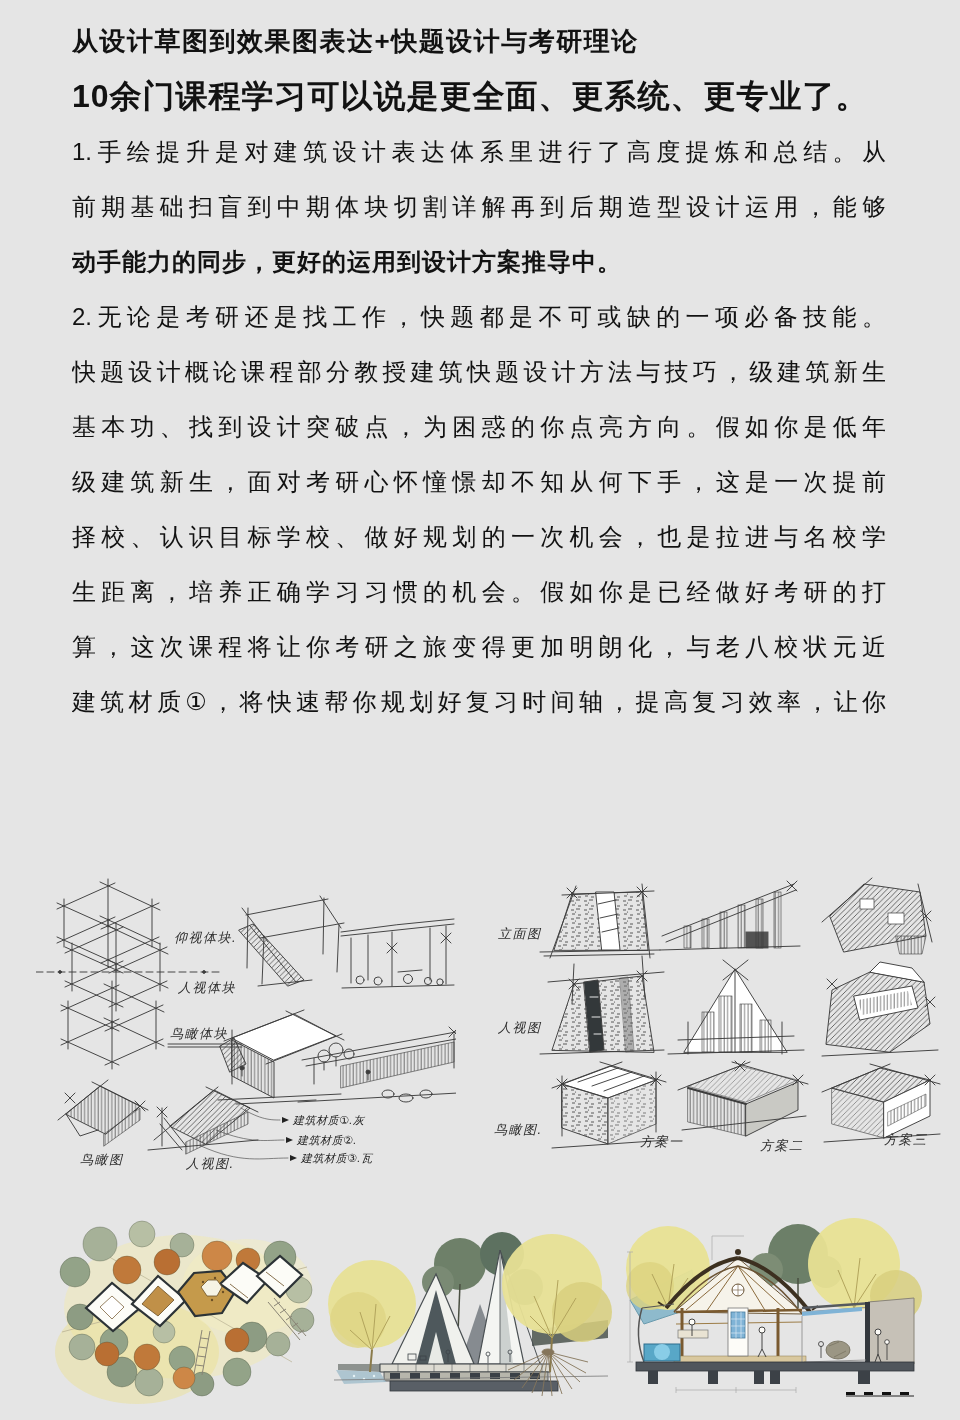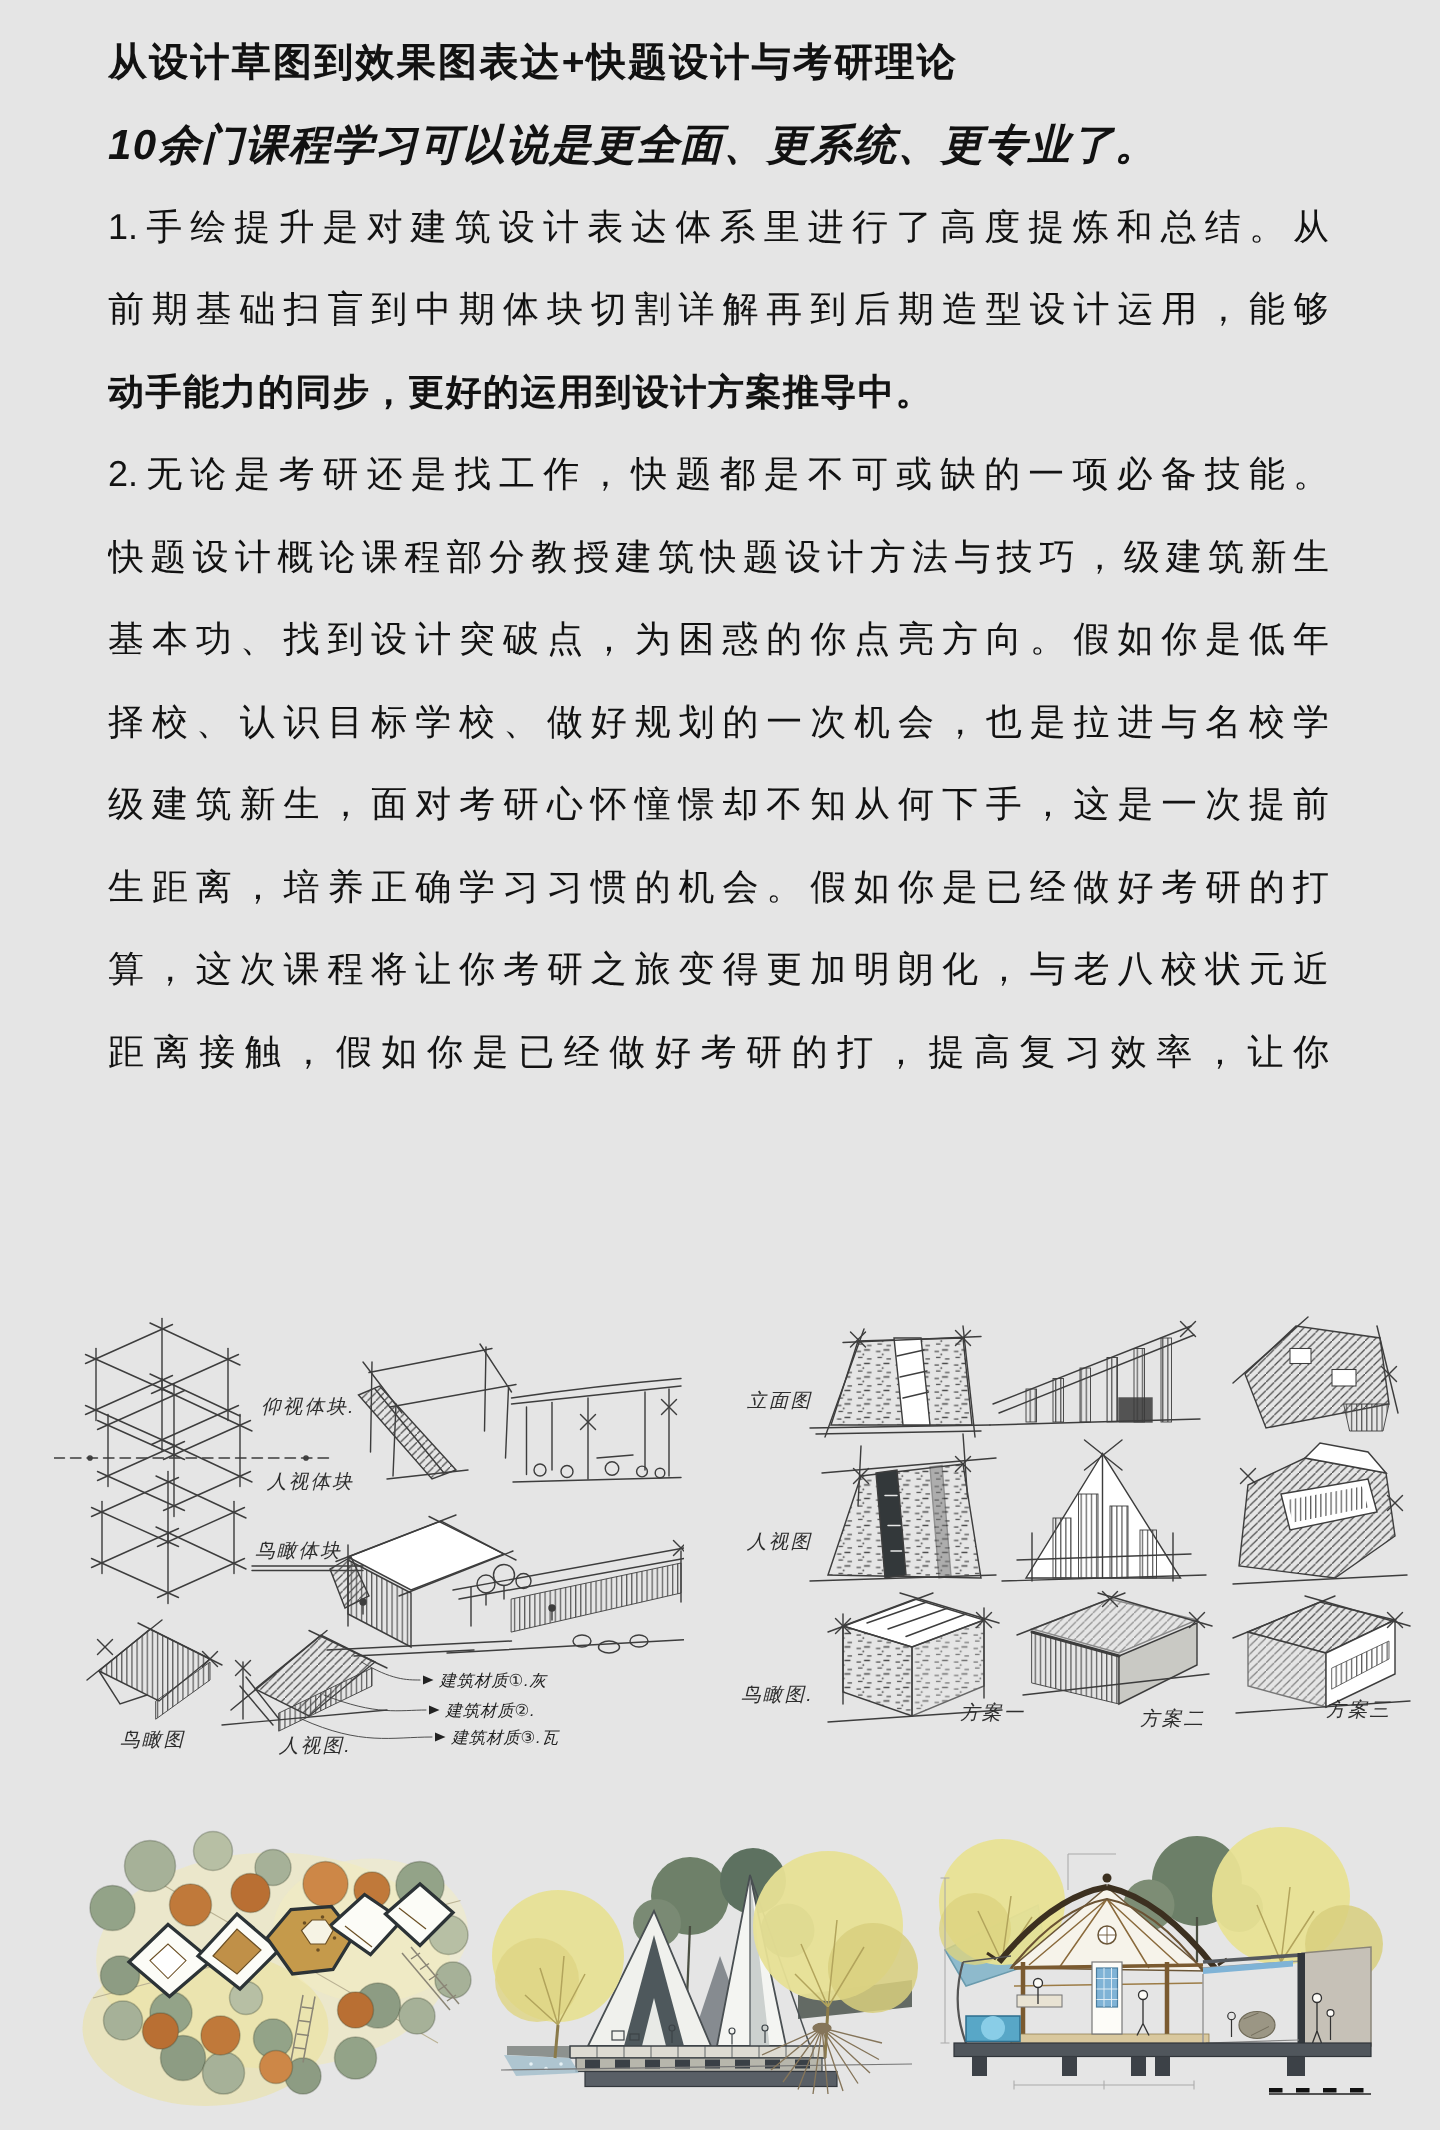--- a/index.html
+++ b/index.html
@@ -1,21 +1,21 @@
 <!DOCTYPE html>
 <html><head>
 <meta charset="utf-8">
 <style>
   html,body{margin:0;padding:0;background:#fff;}
   .page{position:relative;width:960px;height:1420px;background:#e5e5e5;overflow:hidden;
         font-family:"Liberation Sans","DejaVu Sans",sans-serif;color:#121212;}
   .article{position:absolute;left:72px;top:14px;width:814px;}
   .tline{height:55px;line-height:55px;font-size:24px;overflow:hidden;}
   .h1{font-weight:bold;font-size:26px;letter-spacing:1.5px;white-space:nowrap;}
-  .h2{font-weight:bold;font-size:28px;letter-spacing:1px;white-space:nowrap;font-style:italic;}
+  .h2{font-weight:bold;font-size:32px;letter-spacing:1px;white-space:nowrap;}
   .just{text-align:justify;text-align-last:justify;}
   .lastline{text-align:left;letter-spacing:1px;white-space:nowrap;font-weight:bold;}
   figure{margin:0;position:absolute;}
   .sk-label{font-size:13px;fill:#2e2e2e;font-style:italic;letter-spacing:1.5px;
             font-family:"Liberation Sans","DejaVu Sans",sans-serif;}
   .sk-note{font-size:11px;fill:#222;font-style:italic;letter-spacing:.5px;
            font-family:"Liberation Sans","DejaVu Sans",sans-serif;}
   .k{stroke:#3d3d3d;stroke-width:.95;fill:none;stroke-linecap:round;}
   .k2{stroke:#3d3d3d;stroke-width:.6;fill:none;stroke-linecap:round;}
 </style>
@@ -28,25 +28,25 @@
     <div class="tline h1">从设计草图到效果图表达+快题设计与考研理论</div>
     <div class="tline h2">10余门课程学习可以说是更全面、更系统、更专业了。</div>
 
     <div class="tline just">1.手绘提升是对建筑设计表达体系里进行了高度提炼和总结。从</div>
     <div class="tline just">前期基础扫盲到中期体块切割详解再到后期造型设计运用，能够</div>
     <div class="tline lastline">动手能力的同步，更好的运用到设计方案推导中。</div>
 
     <div class="tline just">2.无论是考研还是找工作，快题都是不可或缺的一项必备技能。</div>
     <div class="tline just">快题设计概论课程部分教授建筑快题设计方法与技巧，级建筑新生</div>
     <div class="tline just">基本功、找到设计突破点，为困惑的你点亮方向。假如你是低年</div>
+    <div class="tline just">级建筑新生，面对考研心怀憧憬却不知从何下手，这是一次提前</div>
     <div class="tline just">择校、认识目标学校、做好规划的一次机会，也是拉进与名校学</div>
-    <div class="tline just">级建筑新生，面对考研心怀憧憬却不知从何下手，这是一次提前</div>
     <div class="tline just">生距离，培养正确学习习惯的机会。假如你是已经做好考研的打</div>
     <div class="tline just">算，这次课程将让你考研之旅变得更加明朗化，与老八校状元近</div>
-    <div class="tline just">距离接触，假如你是已经做好考研的打，提高复习效率，让你</div>
+    <div class="tline just">建筑材质①，将快速帮你规划好复习时间轴，提高复习效率，让你</div>
   </section>
 
   <figure style="left:36px;top:868px;width:420px;height:312px;">
     <svg width="420" height="312" viewBox="0 0 420 312">
       <defs>
         <pattern id="lvh" width="3.4" height="6" patternUnits="userSpaceOnUse">
           <line x1="1" y1="0" x2="1" y2="6" stroke="#4a4a4a" stroke-width="0.75"></line>
         </pattern>
         <pattern id="ldh" width="5.5" height="5.5" patternUnits="userSpaceOnUse">
           <path d="M0,5.5 L5.5,0" stroke="#4a4a4a" stroke-width="0.8" fill="none"></path>

